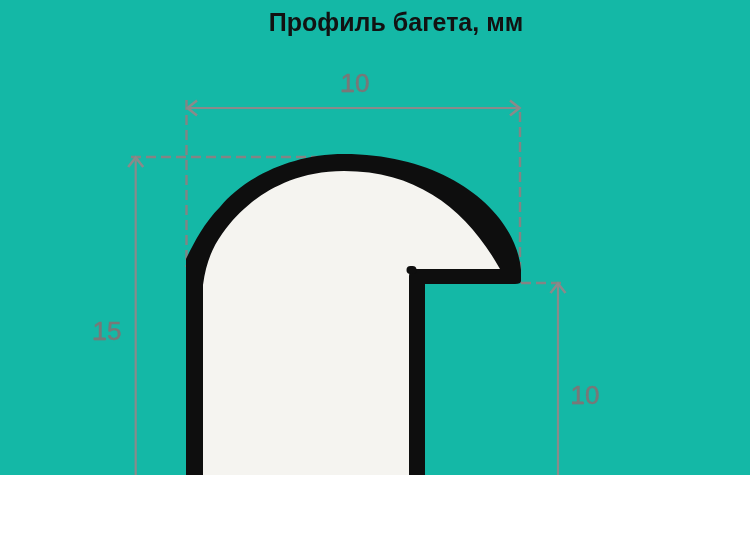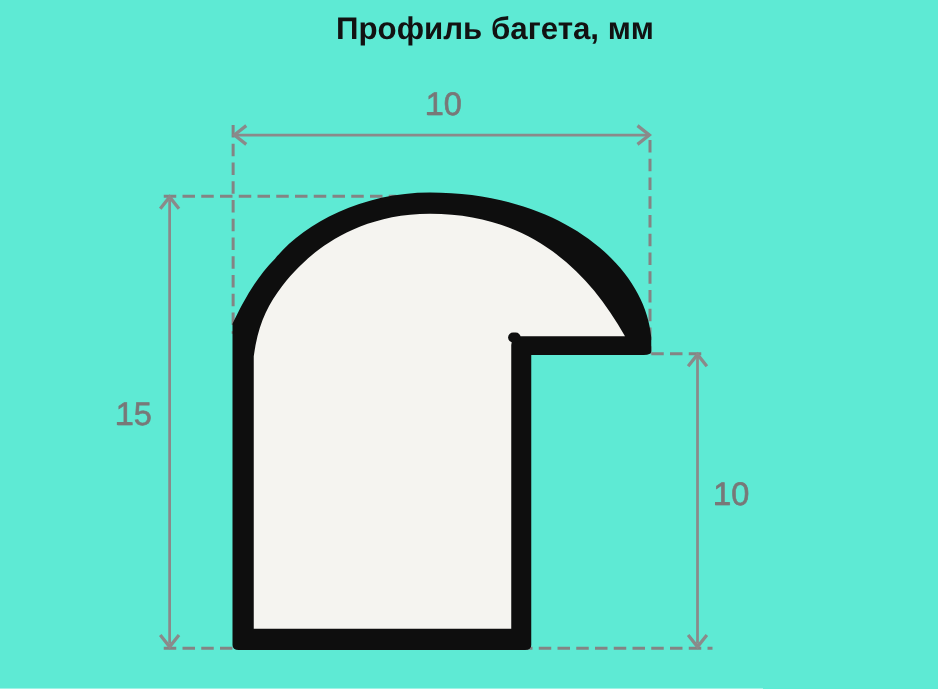--- a/index.html
+++ b/index.html
@@ -1,16 +1,16 @@
 <!DOCTYPE html>
 <html><head>
 <meta charset="utf-8">
 <style>
   html,body{margin:0;padding:0;background:#ffffff;}
-  .page{position:relative;width:750px;height:551px;background:#5eead4;overflow:hidden;}
+  .page{position:relative;width:750px;height:475px;background:#14b8a6;overflow:hidden;}
   svg{position:absolute;left:0;top:0;}
   text{font-family:"Liberation Sans", sans-serif;}
 </style>
 </head>
 <body>
 
 <div class="page">
 <svg width="750" height="551" viewBox="0 0 750 551">
 
   <text x="396" y="31" font-size="25" font-weight="bold" fill="#121212" text-anchor="middle">Профиль багета, мм</text>

